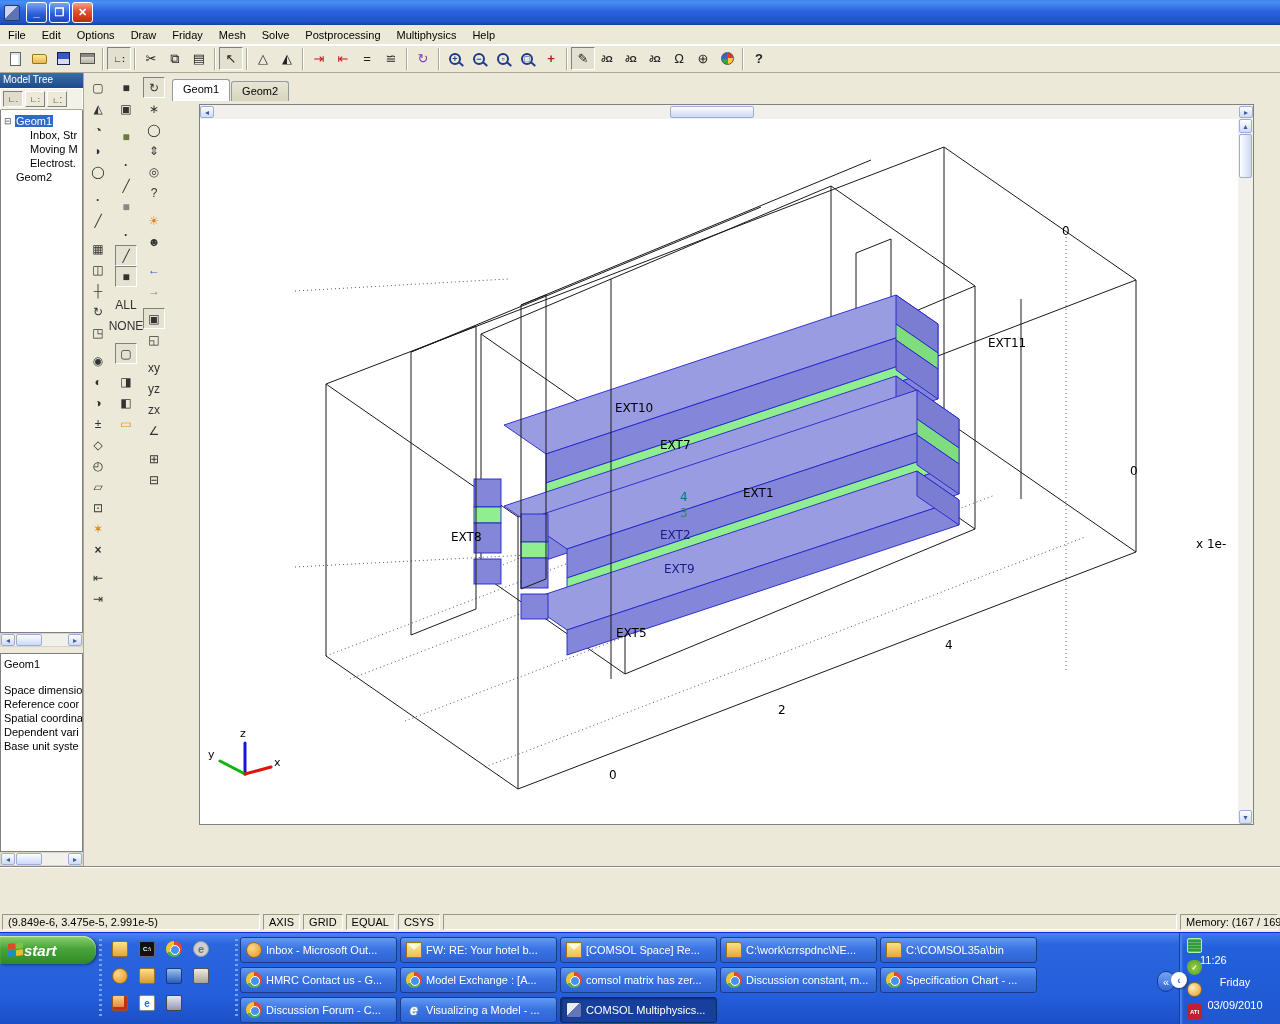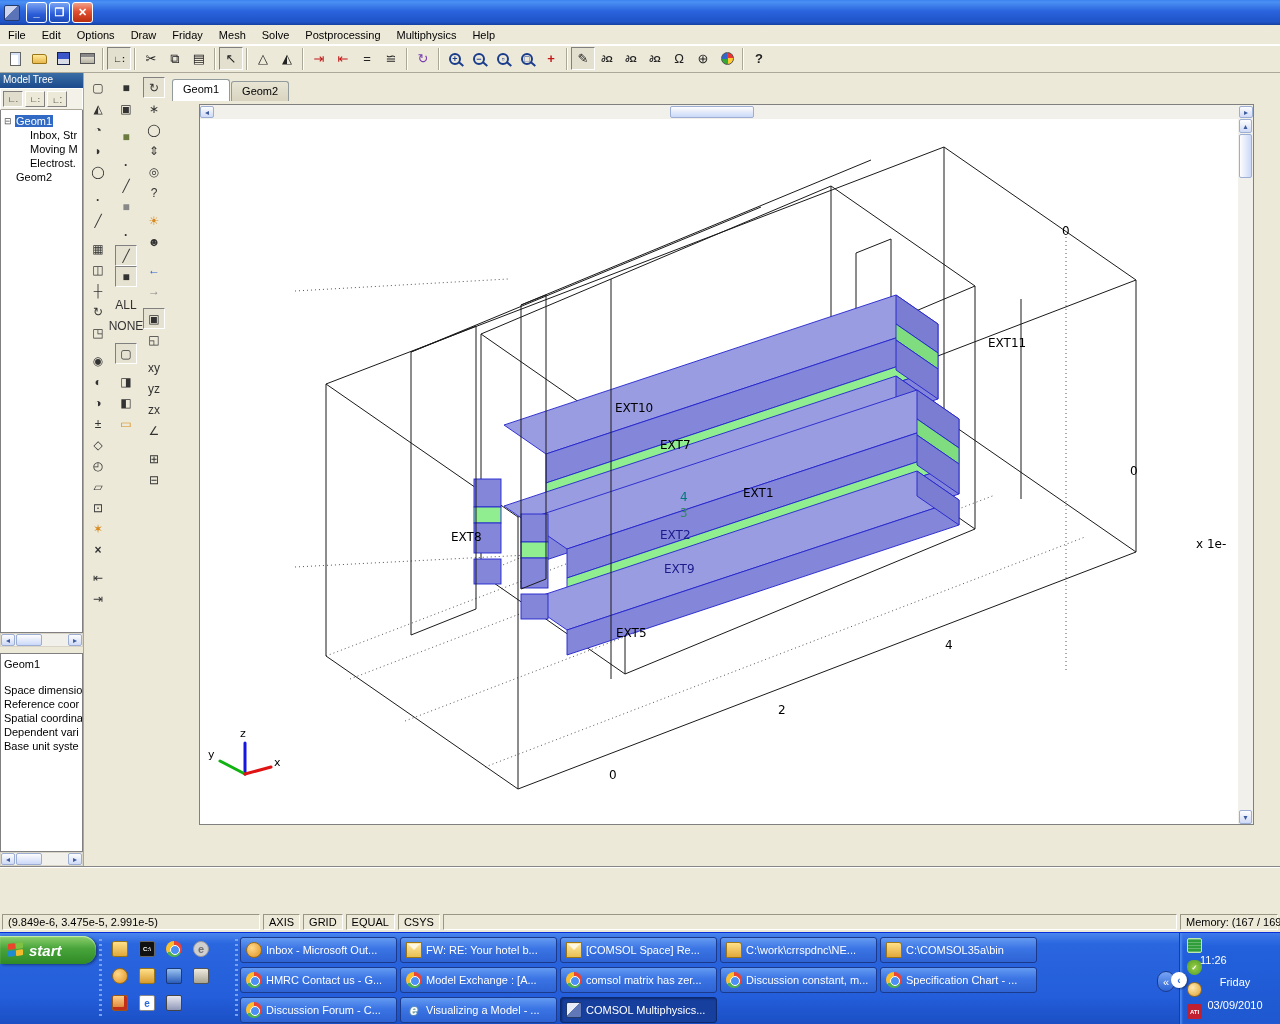--- a/index.html
+++ b/index.html
@@ -86,21 +86,21 @@
   
   .msg-area{height:46px;background:#ece9d8;border-top:1px solid #868686;box-shadow:inset 0 1px 0 #fff}
   .statusbar{height:20px;display:flex;align-items:center;padding:1px 2px;gap:3px;font-size:11px;background:#ece9d8}
   .sb-cell{height:16px;border:1px solid;border-color:#9a9684 #fff #fff #9a9684;padding:1px 5px;white-space:nowrap;background:#ece9d8}
   .sb-coords{width:258px}
   .sb-spacer{flex:1;height:16px;border:1px solid;border-color:#9a9684 #fff #fff #9a9684}
   .sb-mem{width:98px;text-align:center}
   
   .taskbar{height:92px;background:linear-gradient(#4a86ee,#2a66de 12%,#245edb 70%,#1b4fc4);position:relative;border-top:1px solid #0831d9}
   .start-btn{position:absolute;left:0;top:3px;width:96px;height:28px;border-radius:0 13px 13px 0;
-    background:linear-gradient(#8ed06e,#48a43a 45%,#2f8a26);display:flex;align-items:center;gap:5px;padding:0 12px 0 8px;
+    background:linear-gradient(#8ed06e,#48a43a 45%,#2f8a26);display:flex;align-items:center;padding:0 12px 0 8px;
     color:#fff;font-size:15px;font-weight:bold;font-style:italic;box-shadow:inset 0 1px 1px #c8f0b0, 2px 1px 3px rgba(0,0,0,.4)}
   .winflag{width:16px;height:15px;display:grid;grid-template-columns:7px 7px;grid-template-rows:6px 6px;gap:1px;transform:skewY(-6deg)}
   .winflag i{border-radius:1px}
   .wf1{background:#e8452c}.wf2{background:#7dc242}.wf3{background:#1f8bd0}.wf4{background:#f4bc2c}
   .ql{position:absolute;left:104px;top:5px;width:130px;height:84px;display:flex;flex-wrap:wrap;align-content:flex-start;gap:11px 11px;padding:3px 8px}
   .ql-ic{width:16px;height:16px;font-size:8px;display:flex;align-items:center;justify-content:center;border-radius:2px;color:#fff;font-weight:bold}
   .grip{position:absolute;top:6px;width:3px;height:80px;background:repeating-linear-gradient(180deg,#7aa0f0 0 2px,transparent 2px 5px)}
   .grip.g1{left:99px}.grip.g2{left:235px}
   .qlf{background:linear-gradient(#ffe089,#e0a83a);border:1px solid #9a7518}
   .qlc{background:#111;border:1px solid #666;color:#fff;font-size:6px}

